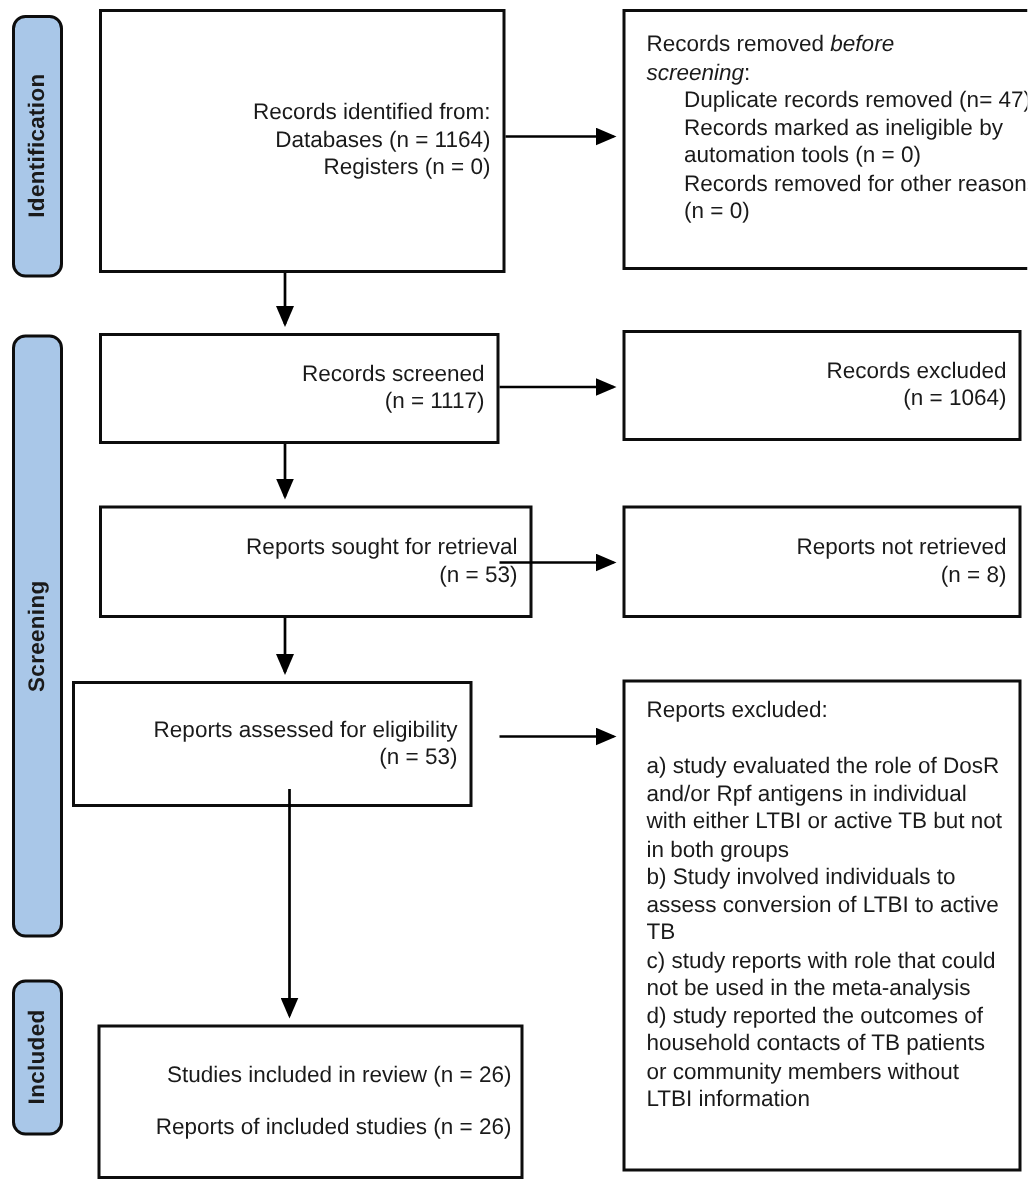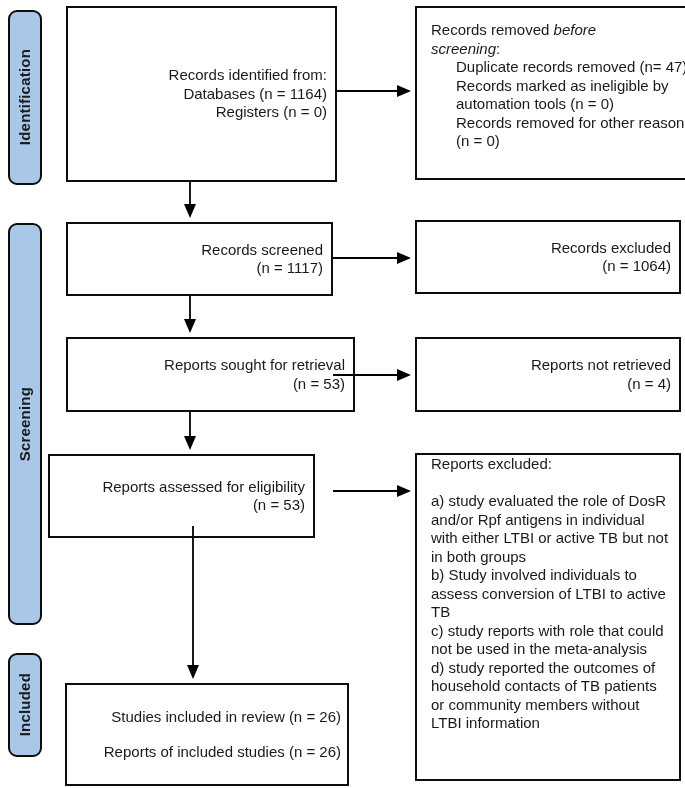--- a/index.html
+++ b/index.html
@@ -98,24 +98,24 @@
     <div class="hang">Records removed for other reasons (n = 0)</div>
   </div>
 
   <div class="box v-center" style="left:415px; top:220px; width:266px; height:74px; padding:4px 8px 4px 4px;">
     <div class="line">Records excluded</div>
     <div class="line">(n = 1064)</div>
   </div>
 
   <div class="box v-center" style="left:415px; top:337px; width:266px; height:75px; padding:4px 8px 4px 14px;">
     <div class="line">Reports not retrieved</div>
-    <div class="line">(n = 4)</div>
+    <div class="line">(n = 8)</div>
   </div>
 
-  <div class="box" style="left:415px; top:453px; width:266px; height:328px; padding:0 10px 8px 14px;">
+  <div class="box" style="left:415px; top:453px; width:266px; height:328px; padding:10px 10px 8px 14px;">
     <div>Reports excluded:</div>
     <div style="margin-top:18.5px;">a) study evaluated the role of DosR and/or Rpf antigens in individual with either LTBI or active TB but not in both groups</div>
     <div>b) Study involved individuals to assess conversion of LTBI to active TB</div>
     <div>c) study reports with role that could not be used in the meta-analysis</div>
     <div>d) study reported the outcomes of household contacts of TB patients or community members without LTBI information</div>
   </div>
 
   <svg id="arrow-layer" width="685" height="788" viewBox="0 0 685 788">
     <defs>
       <marker id="ah" markerWidth="14" markerHeight="12" refX="12" refY="6" orient="auto" markerUnits="userSpaceOnUse">

